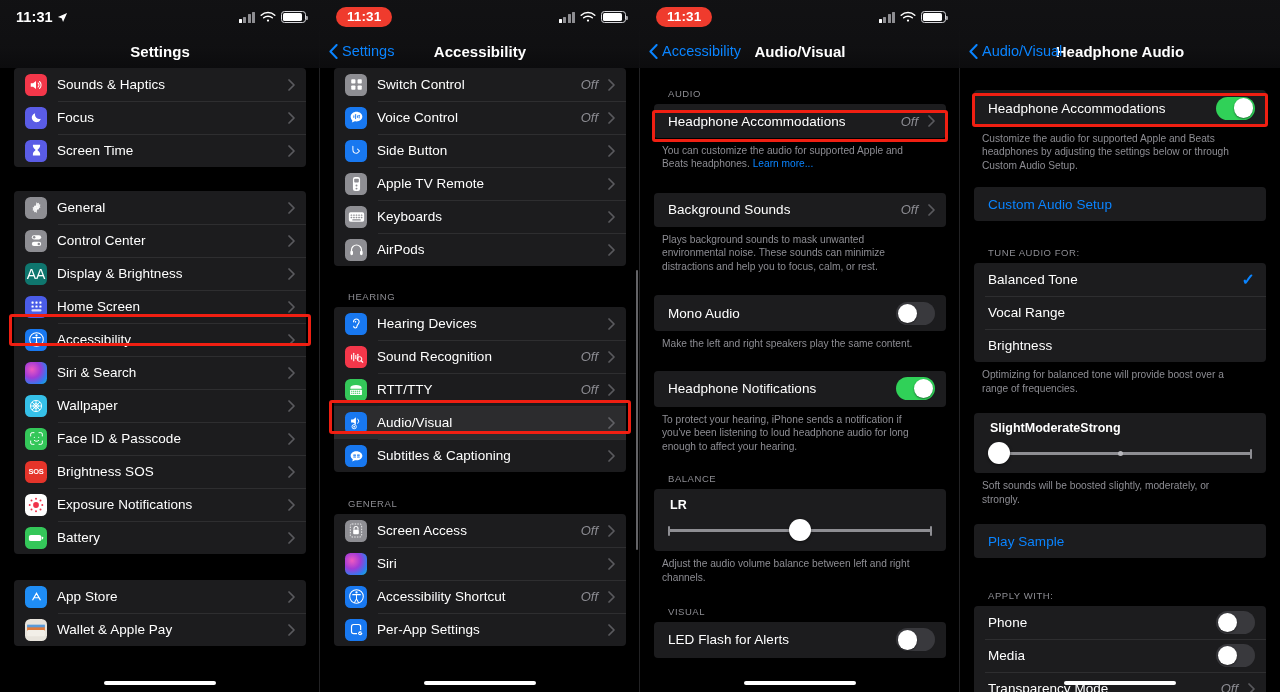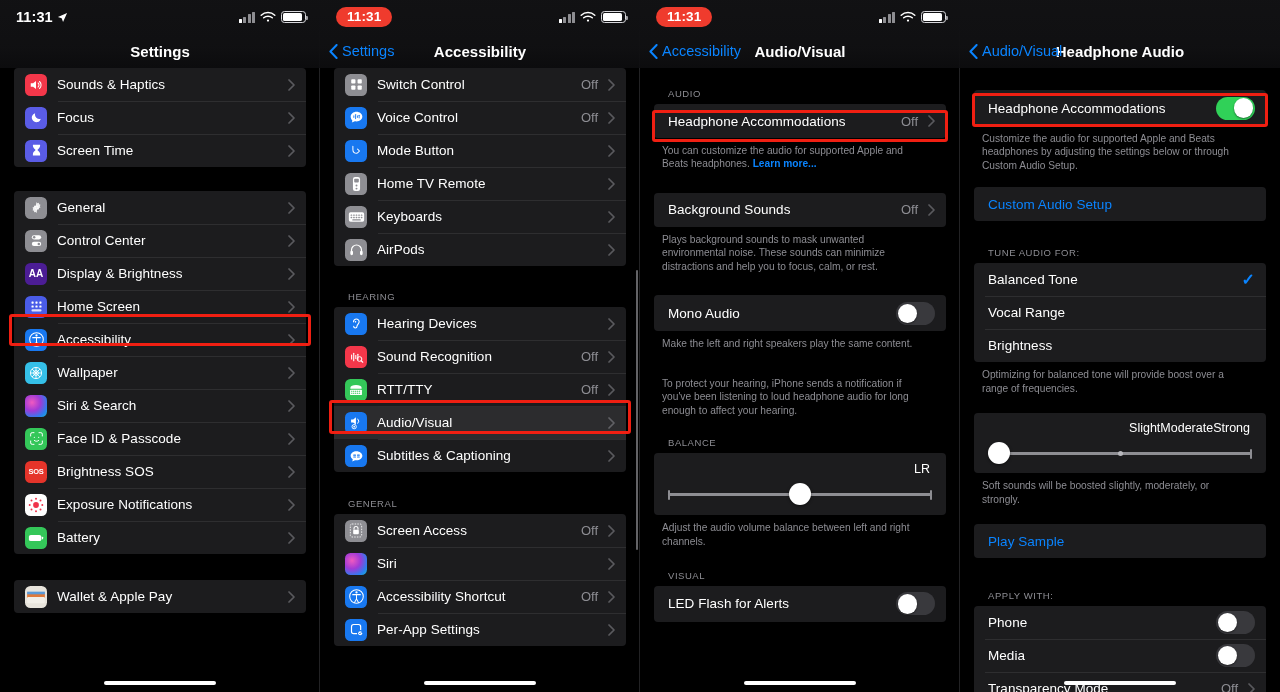--- a/index.html
+++ b/index.html
@@ -73,44 +73,44 @@
   }
   .row.noicon + .row.noicon::before { left:11px; }
   .row.noicon { padding-left:14px; }
   .tile {
     width:22px; height:22px; border-radius:5.5px; flex:0 0 22px;
     display:flex; align-items:center; justify-content:center;
     font-size:9px; font-weight:700; color:#fff; overflow:hidden;
   }
   .tile svg { display:block; }
   .row-label { color:#fff; font-size:13.5px; flex:1 1 auto; letter-spacing:0.05px; white-space:nowrap; }
-  .row-value { color:#8d8d93; font-size:13px; flex:0 0 auto; }
+  .row-value { color:#8d8d93; font-size:13px; flex:0 0 auto;font-style:italic; }
   .chev { width:7px; height:12px; flex:0 0 auto; opacity:.55; }
   .sect-hdr {
     color:#8d8d93; font-size:9.5px; letter-spacing:0.55px;
     padding:0 0 5px 28px; text-transform:uppercase;
   }
   .footnote {
     color:#8d8d93; font-size:10.2px; line-height:1.32;
     padding:6px 34px 0 22px;
   }
-  .footnote a { color:#0a84ff; text-decoration:none;font-weight:bold; }
+  .footnote a { color:#0a84ff; text-decoration:none; }
   .link-row { color:#0a84ff; font-size:13.5px; }
 
   
   .toggle { width:39px; height:23px; border-radius:12px; background:#39393d;
             position:relative; flex:0 0 39px; }
   .toggle.on { background:#30d158; }
   .toggle i { position:absolute; top:1.8px; left:1.8px; width:19.4px; height:19.4px;
               border-radius:50%; background:#fff; box-shadow:0 1px 2px rgba(0,0,0,.45); }
   .toggle.on i { left:auto; right:1.8px; }
 
   
   .slider-wrap { padding:9px 0 11px; }
-  .slider-labels { display:flex; justify-content:flex-end; padding:0 16px 8px; }
+  .slider-labels { display:flex; justify-content:flex-start; padding:0 16px 8px;font-weight:bold; }
   .slider-labels span { color:#fff; font-size:12.5px; }
   .slider-labels.small span { font-size:12.5px; }
   .track { position:relative; height:20px; margin:0 14px; }
   .track .bar { position:absolute; left:0; right:0; top:9px; height:3px; background:#8e8e93; border-radius:2px; }
   .track .cap { position:absolute; top:5.5px; width:2px; height:10px; background:#8e8e93; border-radius:1px; }
   .track .cap.l { left:0; } .track .cap.r { right:0; }
   .track .tick { position:absolute; top:8px; width:5px; height:5px; border-radius:50%; background:#b8b8bd; }
   .track .knob { position:absolute; top:-1px; width:22px; height:22px; border-radius:50%;
                  background:#fff; box-shadow:0 1px 3px rgba(0,0,0,.5); }
 
@@ -206,21 +206,21 @@
                 <rect x="2" y="10" width="12" height="5.5" rx="2.75" fill="#fff"></rect>
                 <circle cx="11" cy="12.75" r="1.6" fill="#8e8e93"></circle>
               </svg>
           </span>
           <span class="row-label">Control Center</span>
           <svg class="chev" viewBox="0 0 7 12" fill="none">
               <path d="M1 1l5 5-5 5" stroke="#8d8d93" stroke-width="1.7" stroke-linecap="round" stroke-linejoin="round"></path>
             </svg>
         </div>
         <div class="row">
-          <span class="tile" style="background:#4c1d95;font-size:10px;font-weight:700">AA</span>
+          <span class="tile" style="background:#0f766e;font-size:14px;font-weight:400">AA</span>
           <span class="row-label">Display &amp; Brightness</span>
           <svg class="chev" viewBox="0 0 7 12" fill="none">
               <path d="M1 1l5 5-5 5" stroke="#8d8d93" stroke-width="1.7" stroke-linecap="round" stroke-linejoin="round"></path>
             </svg>
         </div>
         <div class="row">
           <span class="tile" style="background:#4a5ce8">
             <svg width="15" height="15" viewBox="0 0 18 18">
                 <g fill="#fff">
                   <rect x="3" y="3" width="2.6" height="2.6" rx=".7"></rect>
@@ -245,35 +245,35 @@
                 <circle cx="10" cy="5.2" r="1.3" fill="#fff"></circle>
                 <path d="M5.5 7.8h9M10 7.8v5m0 0l-2.3 4.2M10 12.8l2.3 4.2" stroke="#fff" stroke-width="1.2" stroke-linecap="round" fill="none"></path>
               </svg>
           </span>
           <span class="row-label">Accessibility</span>
           <svg class="chev" viewBox="0 0 7 12" fill="none">
               <path d="M1 1l5 5-5 5" stroke="#8d8d93" stroke-width="1.7" stroke-linecap="round" stroke-linejoin="round"></path>
             </svg>
         </div>
         <div class="row">
+          <span class="tile" style="background:radial-gradient(circle at 32% 34%, #f05ac0 0%, #a13ad6 40%, #2b7ef0 75%, #18b8c8 100%)"></span>
+          <span class="row-label">Siri &amp; Search</span>
+          <svg class="chev" viewBox="0 0 7 12" fill="none">
+              <path d="M1 1l5 5-5 5" stroke="#8d8d93" stroke-width="1.7" stroke-linecap="round" stroke-linejoin="round"></path>
+            </svg>
+        </div>
+        <div class="row">
           <span class="tile" style="background:#35c0e8">
             <svg width="16" height="16" viewBox="0 0 20 20" fill="none" stroke="#fff" stroke-width="1.1">
                 <circle cx="10" cy="10" r="3"></circle>
                 <circle cx="10" cy="10" r="7"></circle>
                 <path d="M10 3v14M3 10h14M5 5l10 10M15 5L5 15"></path>
               </svg>
           </span>
           <span class="row-label">Wallpaper</span>
-          <svg class="chev" viewBox="0 0 7 12" fill="none">
-              <path d="M1 1l5 5-5 5" stroke="#8d8d93" stroke-width="1.7" stroke-linecap="round" stroke-linejoin="round"></path>
-            </svg>
-        </div>
-        <div class="row">
-          <span class="tile" style="background:radial-gradient(circle at 32% 34%, #f05ac0 0%, #a13ad6 40%, #2b7ef0 75%, #18b8c8 100%)"></span>
-          <span class="row-label">Siri &amp; Search</span>
           <svg class="chev" viewBox="0 0 7 12" fill="none">
               <path d="M1 1l5 5-5 5" stroke="#8d8d93" stroke-width="1.7" stroke-linecap="round" stroke-linejoin="round"></path>
             </svg>
         </div>
         <div class="row">
           <span class="tile" style="background:#34c759">
             <svg width="15" height="15" viewBox="0 0 18 18" fill="none" stroke="#fff" stroke-width="1.2" stroke-linecap="round">
                 <path d="M2 6V3.8A1.8 1.8 0 013.8 2H6M12 2h2.2A1.8 1.8 0 0116 3.8V6M16 12v2.2a1.8 1.8 0 01-1.8 1.8H12M6 16H3.8A1.8 1.8 0 012 14.2V12"></path>
                 <circle cx="6.4" cy="7.6" r=".7" fill="#fff" stroke="none"></circle>
                 <circle cx="11.6" cy="7.6" r=".7" fill="#fff" stroke="none"></circle>
@@ -323,20 +323,31 @@
           <span class="row-label">Battery</span>
           <svg class="chev" viewBox="0 0 7 12" fill="none">
               <path d="M1 1l5 5-5 5" stroke="#8d8d93" stroke-width="1.7" stroke-linecap="round" stroke-linejoin="round"></path>
             </svg>
         </div>
       </div>
 
       <div style="height:26px"></div>
 
       <div class="group">
+        <div class="row">
+          <span class="tile" style="background:#1f8df5">
+            <svg width="15" height="15" viewBox="0 0 20 20" fill="none" stroke="#fff" stroke-width="1.5" stroke-linecap="round">
+                <path d="M5 14.5l5-9 5 9M6.8 11.6h6.4"></path>
+              </svg>
+          </span>
+          <span class="row-label">App Store</span>
+          <svg class="chev" viewBox="0 0 7 12" fill="none">
+              <path d="M1 1l5 5-5 5" stroke="#8d8d93" stroke-width="1.7" stroke-linecap="round" stroke-linejoin="round"></path>
+            </svg>
+        </div>
         <div class="row">
           <span class="tile" style="background:#e8e4dc">
             <svg width="20" height="16" viewBox="0 0 22 18">
                 <rect x="1" y="5" width="20" height="5" fill="#e07a3a"></rect>
                 <rect x="1" y="3" width="20" height="3" fill="#5a9ad8"></rect>
                 <rect x="1" y="9" width="20" height="7" rx="1.5" fill="#f2efe8"></rect>
               </svg>
           </span>
           <span class="row-label">Wallet &amp; Apple Pay</span>
           <svg class="chev" viewBox="0 0 7 12" fill="none">
@@ -417,35 +428,35 @@
               <path d="M1 1l5 5-5 5" stroke="#8d8d93" stroke-width="1.7" stroke-linecap="round" stroke-linejoin="round"></path>
             </svg>
         </div>
         <div class="row">
           <span class="tile" style="background:#1878f0">
             <svg width="14" height="14" viewBox="0 0 18 18" fill="none" stroke="#fff" stroke-width="1.3" stroke-linecap="round">
                 <path d="M5 3v4c0 3 2 5 5 5"></path>
                 <path d="M13.5 9l-2.5 2.5M13.5 9L11 6.5"></path>
               </svg>
           </span>
-          <span class="row-label">Mode Button</span>
+          <span class="row-label">Side Button</span>
           <svg class="chev" viewBox="0 0 7 12" fill="none">
               <path d="M1 1l5 5-5 5" stroke="#8d8d93" stroke-width="1.7" stroke-linecap="round" stroke-linejoin="round"></path>
             </svg>
         </div>
         <div class="row">
           <span class="tile" style="background:#8e8e93">
             <svg width="9" height="16" viewBox="0 0 10 18">
                 <rect x="1" y="1" width="8" height="16" rx="2.4" fill="#fff"></rect>
                 <rect x="2.4" y="3" width="5.2" height="4.2" rx="1" fill="#8e8e93"></rect>
                 <circle cx="5" cy="10.8" r="1.1" fill="#8e8e93"></circle>
                 <circle cx="5" cy="14.2" r="1.1" fill="#8e8e93"></circle>
               </svg>
           </span>
-          <span class="row-label">Home TV Remote</span>
+          <span class="row-label">Apple TV Remote</span>
           <svg class="chev" viewBox="0 0 7 12" fill="none">
               <path d="M1 1l5 5-5 5" stroke="#8d8d93" stroke-width="1.7" stroke-linecap="round" stroke-linejoin="round"></path>
             </svg>
         </div>
         <div class="row">
           <span class="tile" style="background:#8e8e93">
             <svg width="17" height="12" viewBox="0 0 20 14">
                 <rect x="1" y="1.5" width="18" height="11" rx="2" fill="#fff"></rect>
                 <g fill="#8e8e93">
                   <rect x="3" y="4" width="2" height="1.6" rx=".5"></rect>
@@ -700,20 +711,28 @@
         <div class="row noicon" style="min-height:36px">
           <span class="row-label">Mono Audio</span>
           <span class="toggle">
               <i></i>
             </span>
         </div>
       </div>
       <div class="footnote">Make the left and right speakers play the same content.</div>
 
       <div style="height:20px"></div>
+      <div class="group">
+        <div class="row noicon" style="min-height:36px">
+          <span class="row-label">Headphone Notifications</span>
+          <span class="toggle on">
+              <i></i>
+            </span>
+        </div>
+      </div>
       <div class="footnote">To protect your hearing, iPhone sends a notification if you've been listening to loud headphone audio for long enough to affect your hearing.</div>
 
       <div style="height:20px"></div>
       <div class="sect-hdr">BALANCE</div>
       <div class="group">
         <div class="slider-wrap">
           <div class="slider-labels">
             <span>L</span>
             <span>R</span>
           </div>

